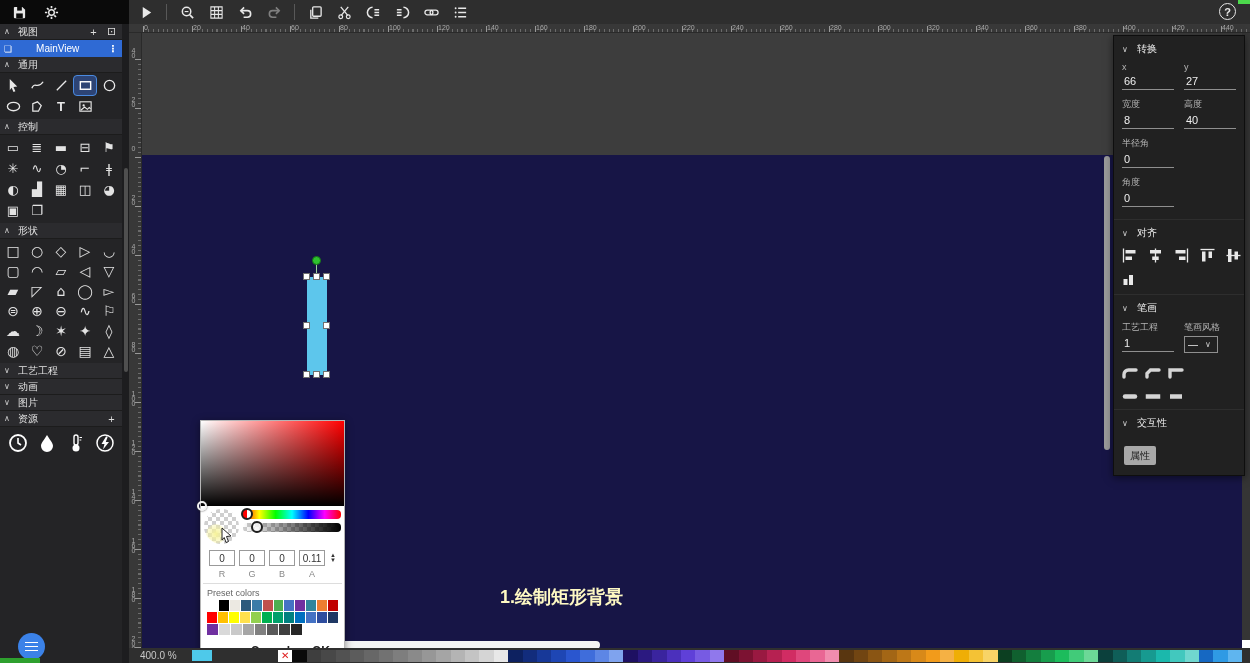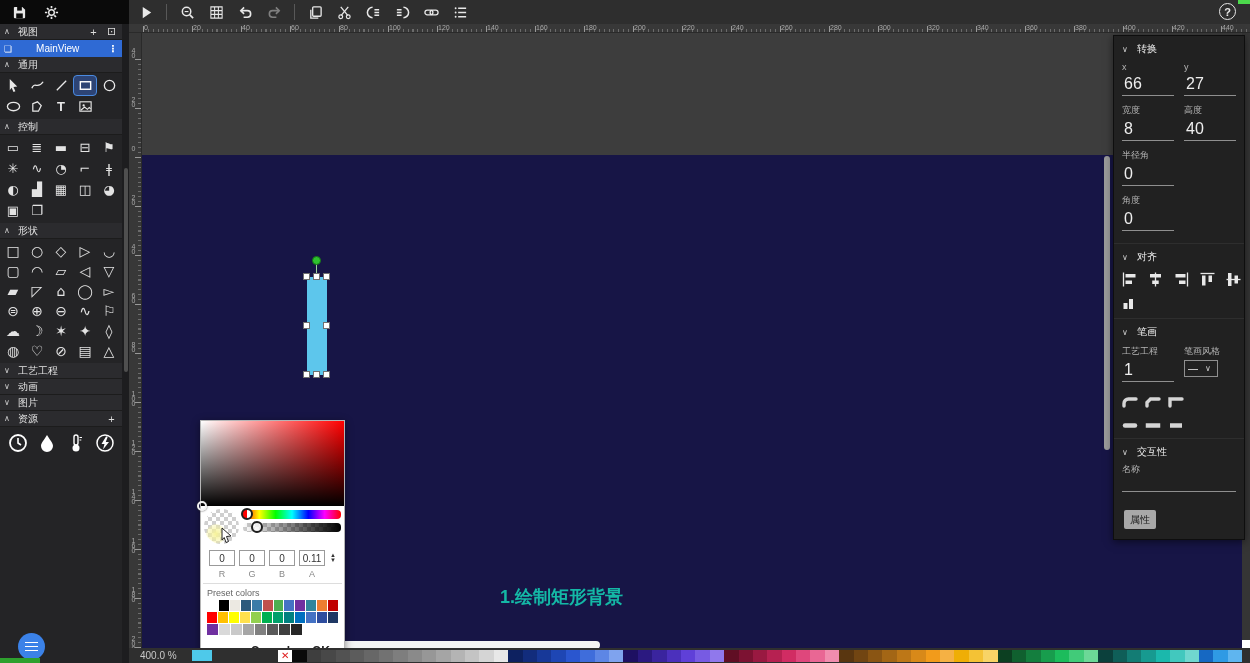--- a/index.html
+++ b/index.html
@@ -89,21 +89,21 @@
   .pk-btns{display:flex;justify-content:flex-end;gap:22px;padding:8px 14px 10px 0;font-size:12px;font-weight:bold;color:#222;}
   .pk-btns span{cursor:pointer;}
 
   
   .rpanel{position:absolute;left:1113px;top:35px;width:132px;background:#212121;border:1px solid #0e0e0e;box-shadow:0 2px 8px rgba(0,0,0,.5);color:#ccc;padding-bottom:10px;}
   .rp-h{display:flex;align-items:center;gap:6px;font-size:10px;color:#eee;padding:6px 8px 4px 8px;border-top:1px solid #2e2e2e;cursor:pointer;}
   .rp-h:first-child{border-top:none;}
   .rp-grid{display:grid;grid-template-columns:1fr 1fr;gap:2px 10px;padding:2px 8px 6px 8px;}
   .rp-field{margin-bottom:6px;}
   .rp-field .fl{font-size:9px;color:#b5b5b5;margin-bottom:2px;}
-  .rp-field .fv{font-size:16px;color:#eee;border-bottom:1px solid #8f8f8f;padding:1px 2px 2px 2px;min-height:14px;cursor:text;}
+  .rp-field .fv{font-size:11px;color:#eee;border-bottom:1px solid #8f8f8f;padding:1px 2px 2px 2px;min-height:14px;cursor:text;}
   .alignrow{display:flex;gap:11px;padding:4px 8px 2px 8px;}
   .alignrow .ai,.extra-ai .ai{width:15px;height:15px;cursor:pointer;}
   .extra-ai{padding:6px 8px 4px 8px;}
   .stroke-dd{width:34px;height:17px;border:1px solid #8f8f8f;display:flex;align-items:center;justify-content:space-between;padding:0 3px;font-size:10px;color:#eee;cursor:pointer;}
   .sbtn-row{display:flex;gap:7px;padding:6px 8px 0 8px;}
   .sbtn{width:16px;height:11px;cursor:pointer;}
   .attr-btn{margin:12px 0 0 10px;width:32px;height:19px;background:#a8a8a8;color:#1b1b1b;font-size:10px;border:none;border-radius:2px;cursor:pointer;}
 
   
   .bottombar{position:absolute;left:129px;top:648px;width:1121px;height:15px;background:#2f2f2f;display:flex;align-items:center;}
@@ -439,21 +439,21 @@
   <div class="rot-handle"></div>
   <div class="handle" style="left:303px;top:273px;"></div>
   <div class="handle" style="left:313px;top:273px;"></div>
   <div class="handle" style="left:323px;top:273px;"></div>
   <div class="handle" style="left:303px;top:322px;"></div>
   <div class="handle" style="left:323px;top:322px;"></div>
   <div class="handle" style="left:303px;top:371px;"></div>
   <div class="handle" style="left:313px;top:371px;"></div>
   <div class="handle" style="left:323px;top:371px;"></div>
 
-  <div class="annotation" id="annotation" style="color: #14b8a6;">
+  <div class="annotation" id="annotation" style="color: #fef9c3;">
     <div>1.绘制矩形背景</div>
   </div>
 
   <div class="v-scroll"></div>
   <div class="h-scroll"></div>
   <div class="scroll-tri">▼</div>
   <div class="right-strip"></div>
   <div class="corner-sq"></div>
 
   <div class="picker">
@@ -643,26 +643,20 @@
         <span class="sbtn"><svg viewBox="0 0 16 11" width="16" height="11">
             <line x1="3" y1="5.5" x2="13" y2="5.5" stroke="#d5d5d5" stroke-width="4.5" stroke-linecap="square"></line>
           </svg></span>
         <span class="sbtn"><svg viewBox="0 0 16 11" width="16" height="11">
             <line x1="2" y1="5.5" x2="14" y2="5.5" stroke="#d5d5d5" stroke-width="4.5" stroke-linecap="butt"></line>
           </svg></span>
       </div>
     <div class="rp-h" style="margin-top:10px;">
       <span class="chev">∨</span>
       <span>交互性</span>
-    </div>
-    <div style="padding:0 8px;">
-      <div class="rp-field">
-          <div class="fl">名称</div>
-          <div class="fv"></div>
-        </div>
     </div>
     <button class="attr-btn">属性</button>
   </div>
 
   <div class="bottombar">
     <span class="zoomlab">400.0 %</span>
     <span class="curswatch" id="curswatch" style="background: rgb(78, 201, 234);"></span>
     <div class="palette" id="palette">
         <span class="pswatch none"></span>
         <span class="pswatch" style="background: rgb(10, 10, 10);"></span>

